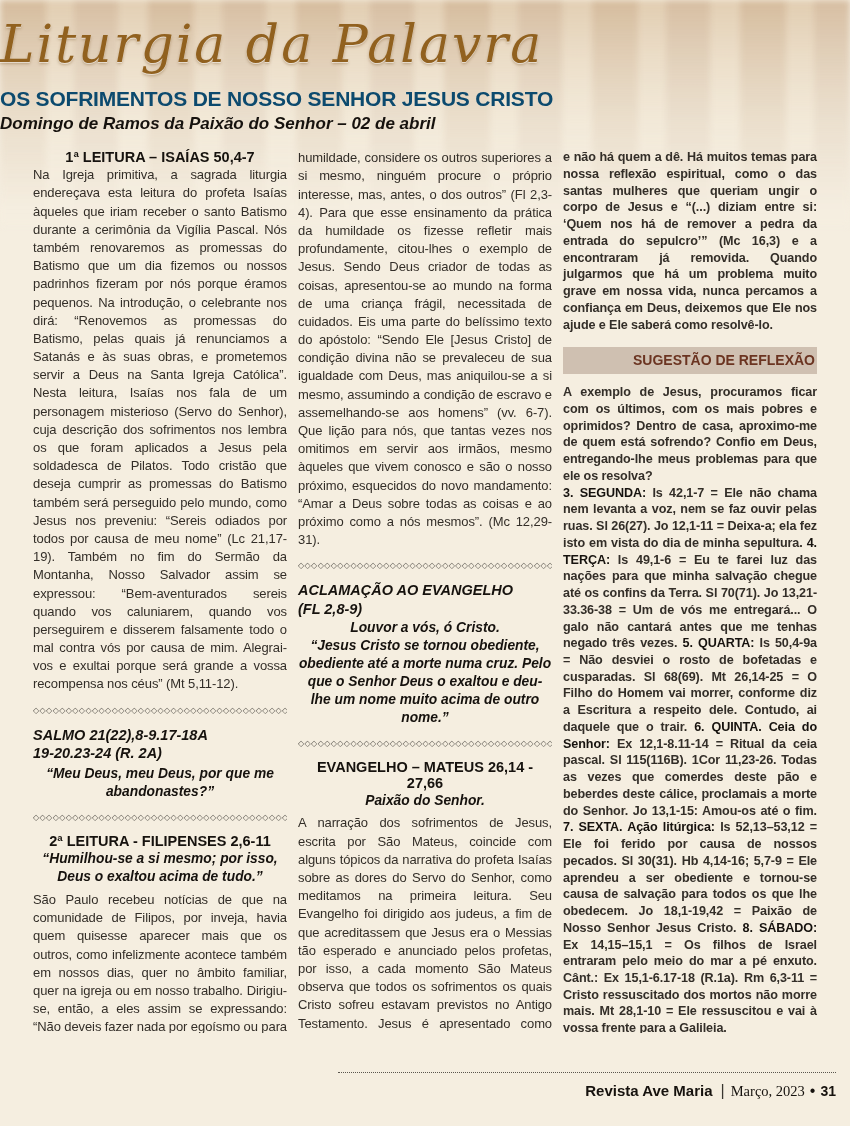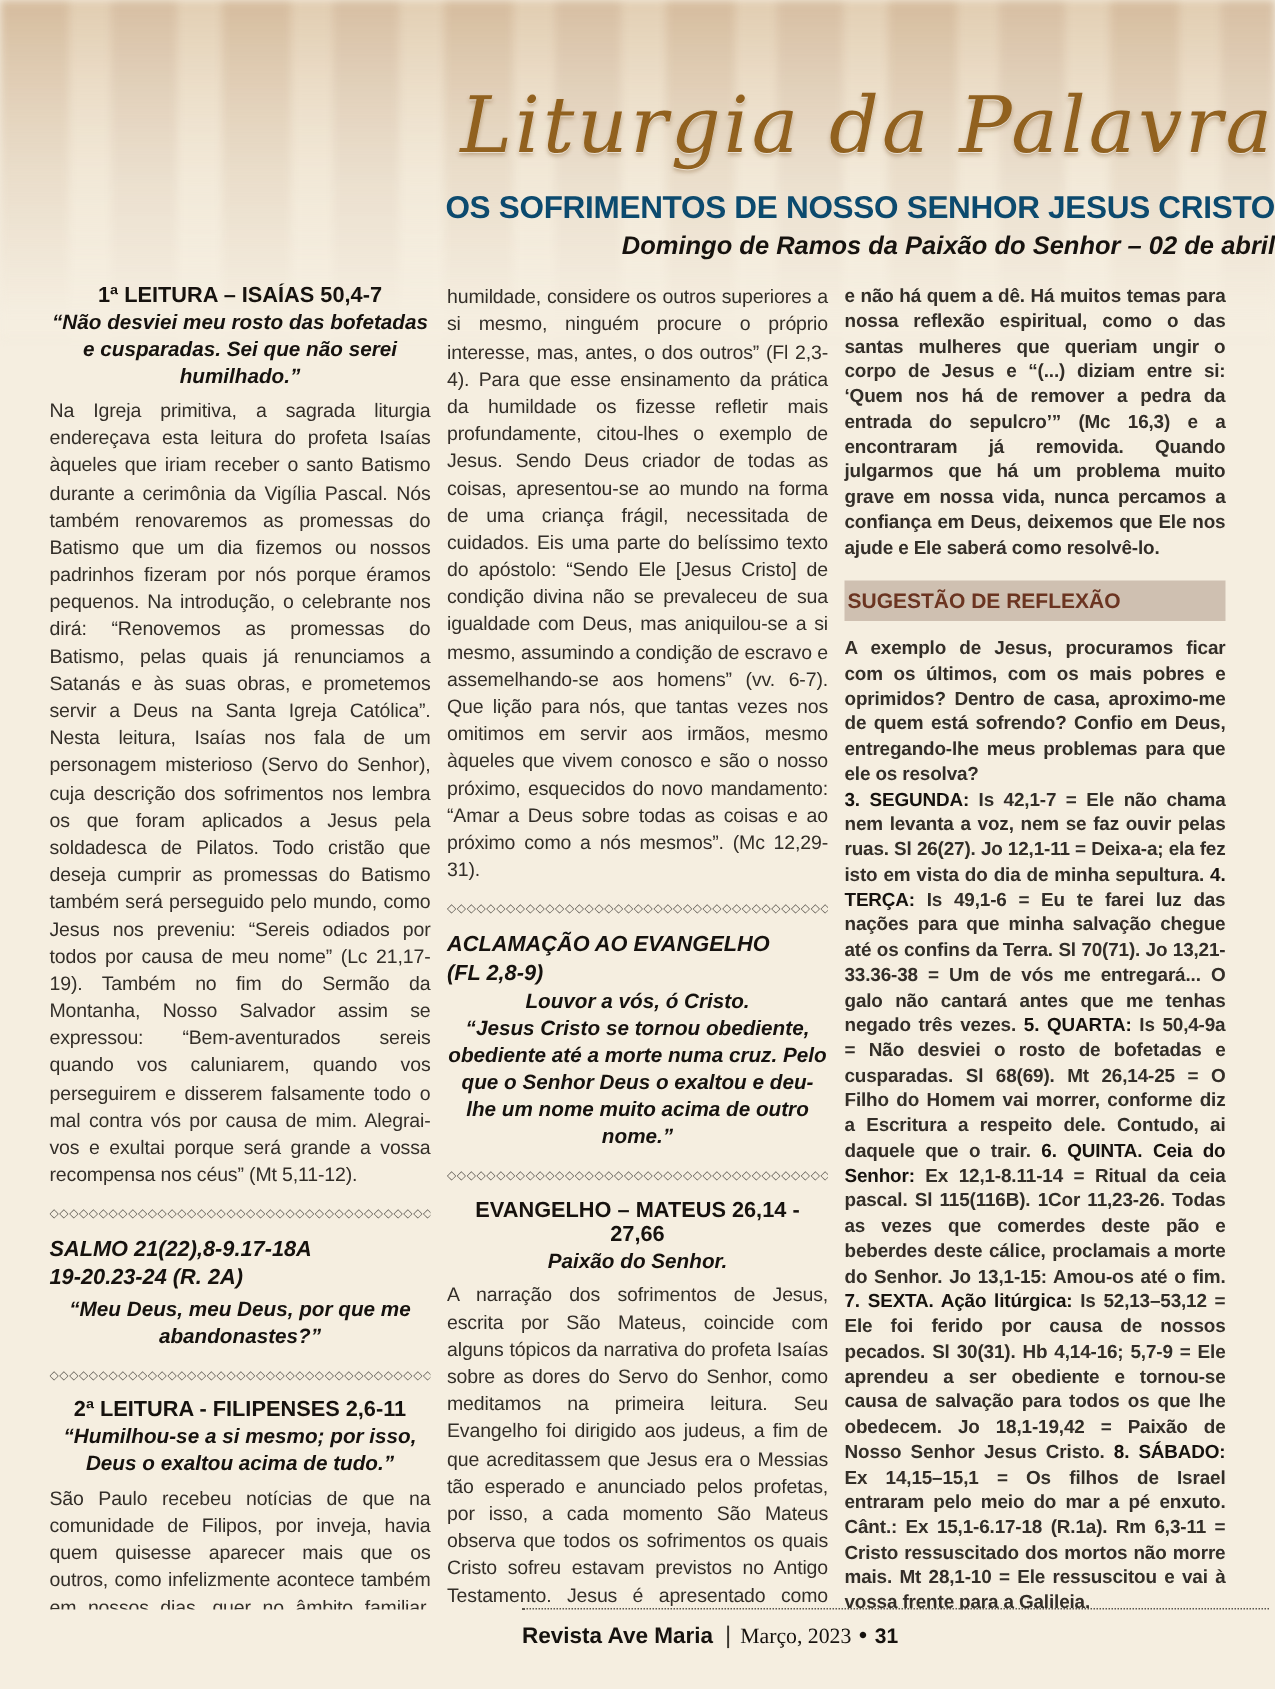--- a/index.html
+++ b/index.html
@@ -19,21 +19,21 @@
     background:
       linear-gradient(180deg, rgba(245,238,224,0) 0%, rgba(245,238,224,0.55) 55%, #f5eee0 94%),
       linear-gradient(180deg, rgba(205,170,128,0.45) 0%, rgba(228,208,176,0.25) 55%, rgba(245,238,224,0) 100%),
       repeating-linear-gradient(90deg,
         rgba(158,112,72,0.28) 0 46px,
         rgba(214,186,148,0.10) 46px 74px,
         rgba(142,94,66,0.22) 74px 118px,
         rgba(224,202,170,0.08) 118px 148px);
     filter: blur(3px);
   }
-  header { position: relative; text-align: right; padding-top: 16px; margin-top: 40px; }
+  header { position: relative; text-align: left; padding-top: 16px; }
   .script-title {
     font-family: "DejaVu Serif", serif;
     font-style: italic;
     font-size: 52px;
     line-height: 1.1;
     color: #91611f;
     letter-spacing: 2px;
     text-shadow: 0 1px 0 rgba(255,255,255,0.55), 0 2px 3px rgba(110,65,15,0.35);
   }
   .article-title {
@@ -99,33 +99,34 @@
     font-style: italic;
     text-align: left;
     line-height: 1.3;
     color: #16120e;
   }
   .box-heading {
     background: #cfc0b1;
     color: #6b3421;
     font-weight: 800;
     font-size: 14px;
-    text-align: left;
+    text-align: right;
     padding: 5px 2px 6px;
     margin: 14px 0 10px;
   }
   .col3 .body-text { font-size: 12.6px; line-height: 1.33; font-weight: bold; }
   .col3 .body-text b { color: #16120e; }
   footer {
     position: absolute;
-    right: 4px;
+    right: 14px;
     bottom: 26px;
     width: 498px;
     border-top: 1.5px dotted #5a564e;
     padding-top: 9px;
+    text-align: right;
     color: #16120e;
   }
   .footer-brand { font-weight: 800; font-size: 15px; }
   .footer-sep { font-weight: 300; padding: 0 6px 0 8px; color: #3a362f; }
   .footer-issue { font-family: "Liberation Serif", serif; font-size: 14.5px; }
   .footer-bullet { padding: 0 5px; }
   .footer-page { font-weight: 800; font-size: 14px; }
 </style>
 </head>
 <body>
@@ -136,21 +137,20 @@
   <header>
     <div class="script-title">Liturgia da Palavra</div>
     <div class="article-title">OS SOFRIMENTOS DE NOSSO SENHOR JESUS CRISTO</div>
     <div class="article-subtitle">Domingo de Ramos da Paixão do Senhor – 02 de abril</div>
   </header>
 
   <main class="columns">
 
     <section class="col">
       <div class="sec-heading">1ª LEITURA – ISAÍAS 50,4-7</div>
-      <div class="quote">“Não desviei meu rosto das bofetadas e cusparadas. Sei que não serei humilhado.”</div>
       <p class="body-text">Na Igreja primitiva, a sagrada liturgia endereçava esta leitura do profeta Isaías àqueles que iriam receber o santo Batismo durante a cerimônia da Vigília Pascal. Nós também renovaremos as promessas do Batismo que um dia fizemos ou nossos padrinhos fizeram por nós porque éramos pequenos. Na introdução, o celebrante nos dirá: “Renovemos as promessas do Batismo, pelas quais já renunciamos a Satanás e às suas obras, e prometemos servir a Deus na Santa Igreja Católica”. Nesta leitura, Isaías nos fala de um personagem misterioso (Servo do Senhor), cuja descrição dos sofrimentos nos lembra os que foram aplicados a Jesus pela soldadesca de Pilatos. Todo cristão que deseja cumprir as promessas do Batismo também será perseguido pelo mundo, como Jesus nos preveniu: “Sereis odiados por todos por causa de meu nome” (Lc 21,17-19). Também no fim do Sermão da Montanha, Nosso Salvador assim se expressou: “Bem-aventurados sereis quando vos caluniarem, quando vos perseguirem e disserem falsamente todo o mal contra vós por causa de mim. Alegrai-vos e exultai porque será grande a vossa recompensa nos céus” (Mt 5,11-12).</p>
 
       <div class="divider">◇◇◇◇◇◇◇◇◇◇◇◇◇◇◇◇◇◇◇◇◇◇◇◇◇◇◇◇◇◇◇◇◇◇◇◇◇◇◇◇◇◇◇◇</div>
 
       <div>
         <div class="psalm-line">SALMO 21(22),8-9.17-18A</div>
         <div class="psalm-line">19-20.23-24 (R. 2A)</div>
         <div class="quote" style="margin-top:2px;">“Meu Deus, meu Deus, por que me abandonastes?”</div>
       </div>
 

